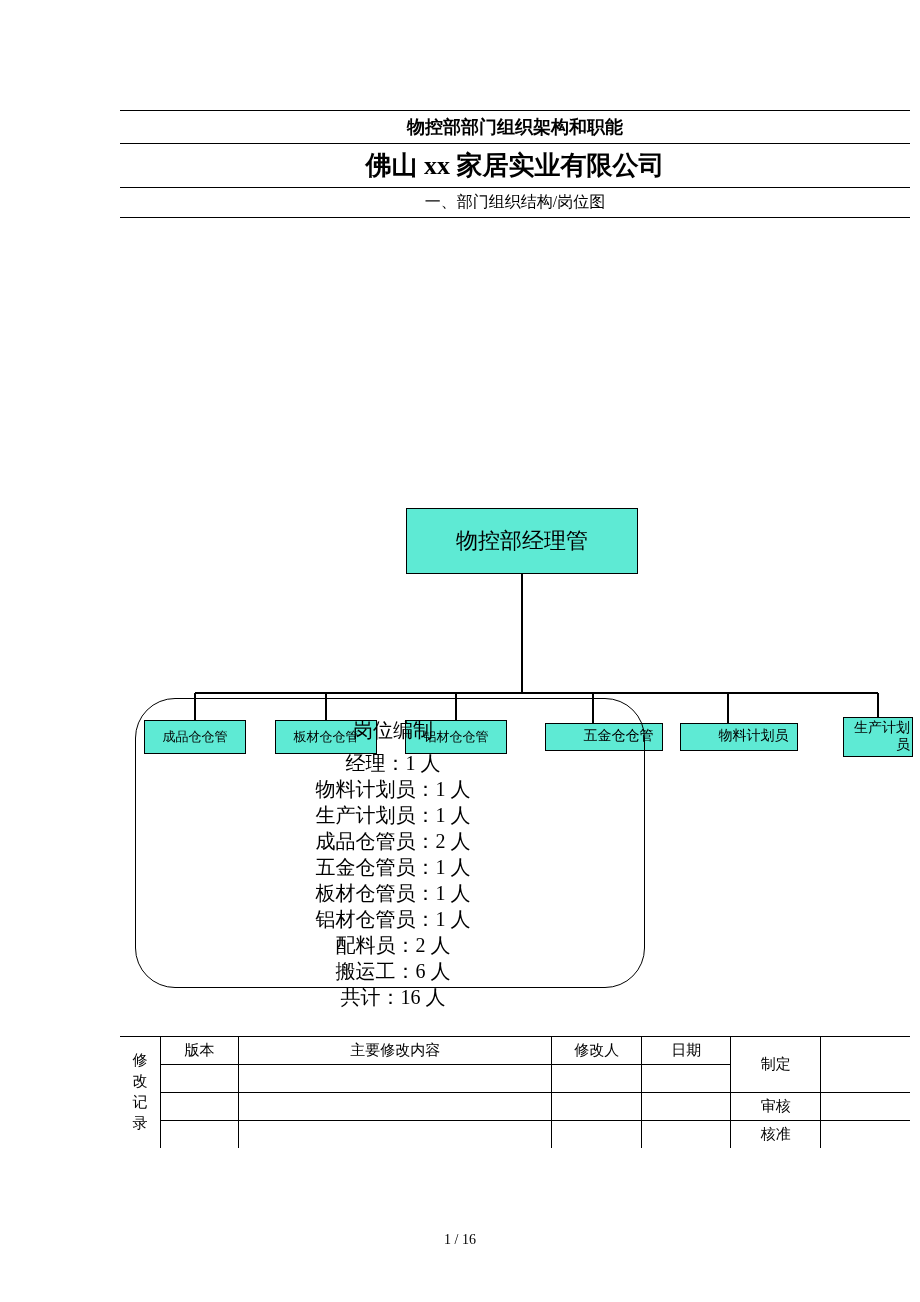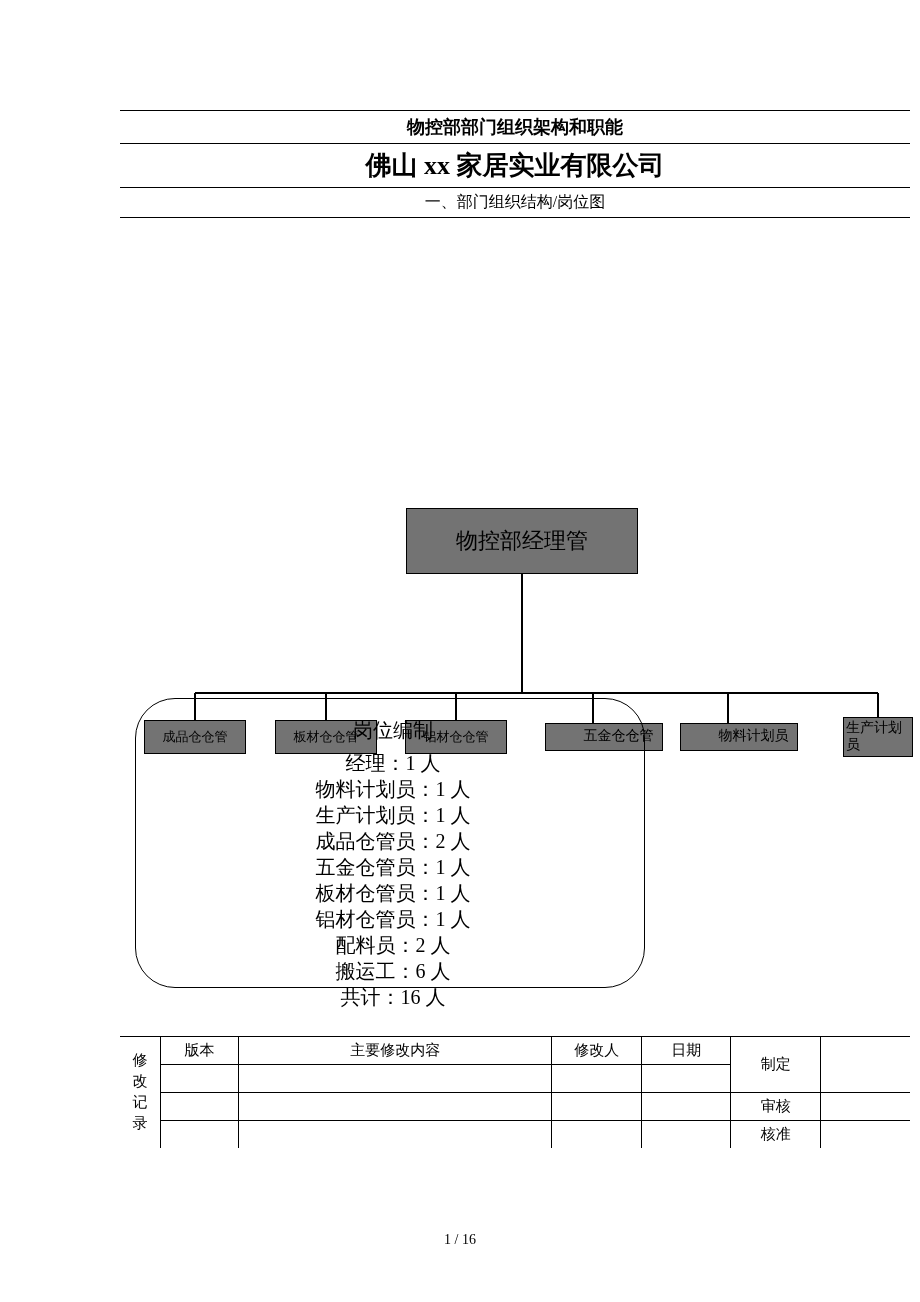--- a/index.html
+++ b/index.html
@@ -62,27 +62,27 @@
     vertical-align: top;
     padding: 0;
   }
   .org-area {
     position: relative;
     width: 100%;
     height: 340px;
   }
   .org-box {
     position: absolute;
-    background: #737373;
+    background: #5eead4;
     border: 1.5px solid #000;
     font-size: 14px;
     display: flex;
     align-items: center;
     justify-content: center;
-    text-align: left;
+    text-align: right;
     line-height: 1.2;
   }
   .org-top {
     width: 232px;
     height: 66px;
     left: 280px;
     top: 60px;
     font-size: 22px;
   }
   .org-child {

